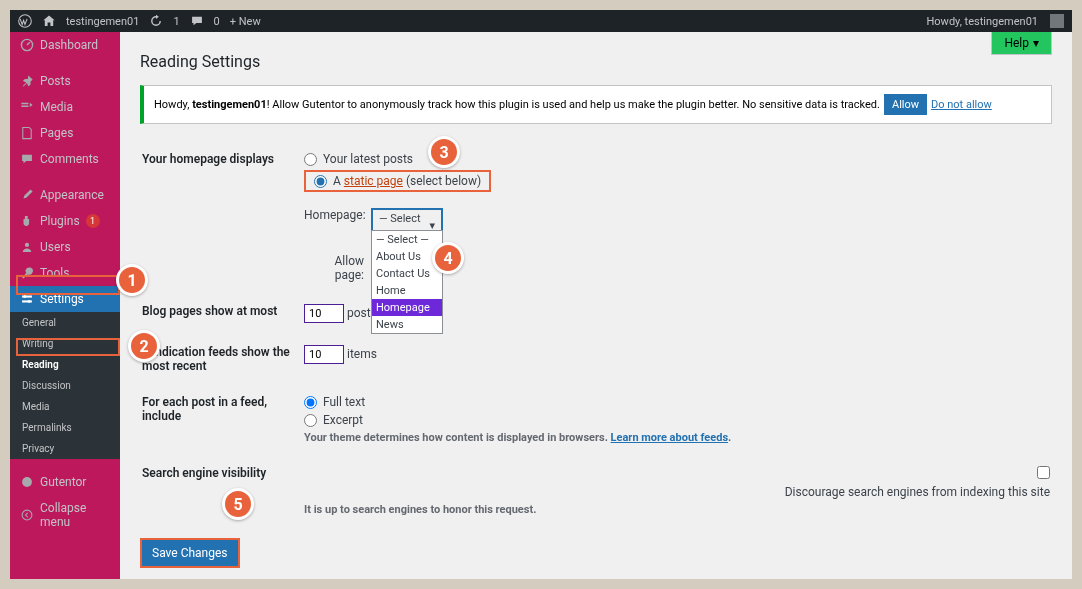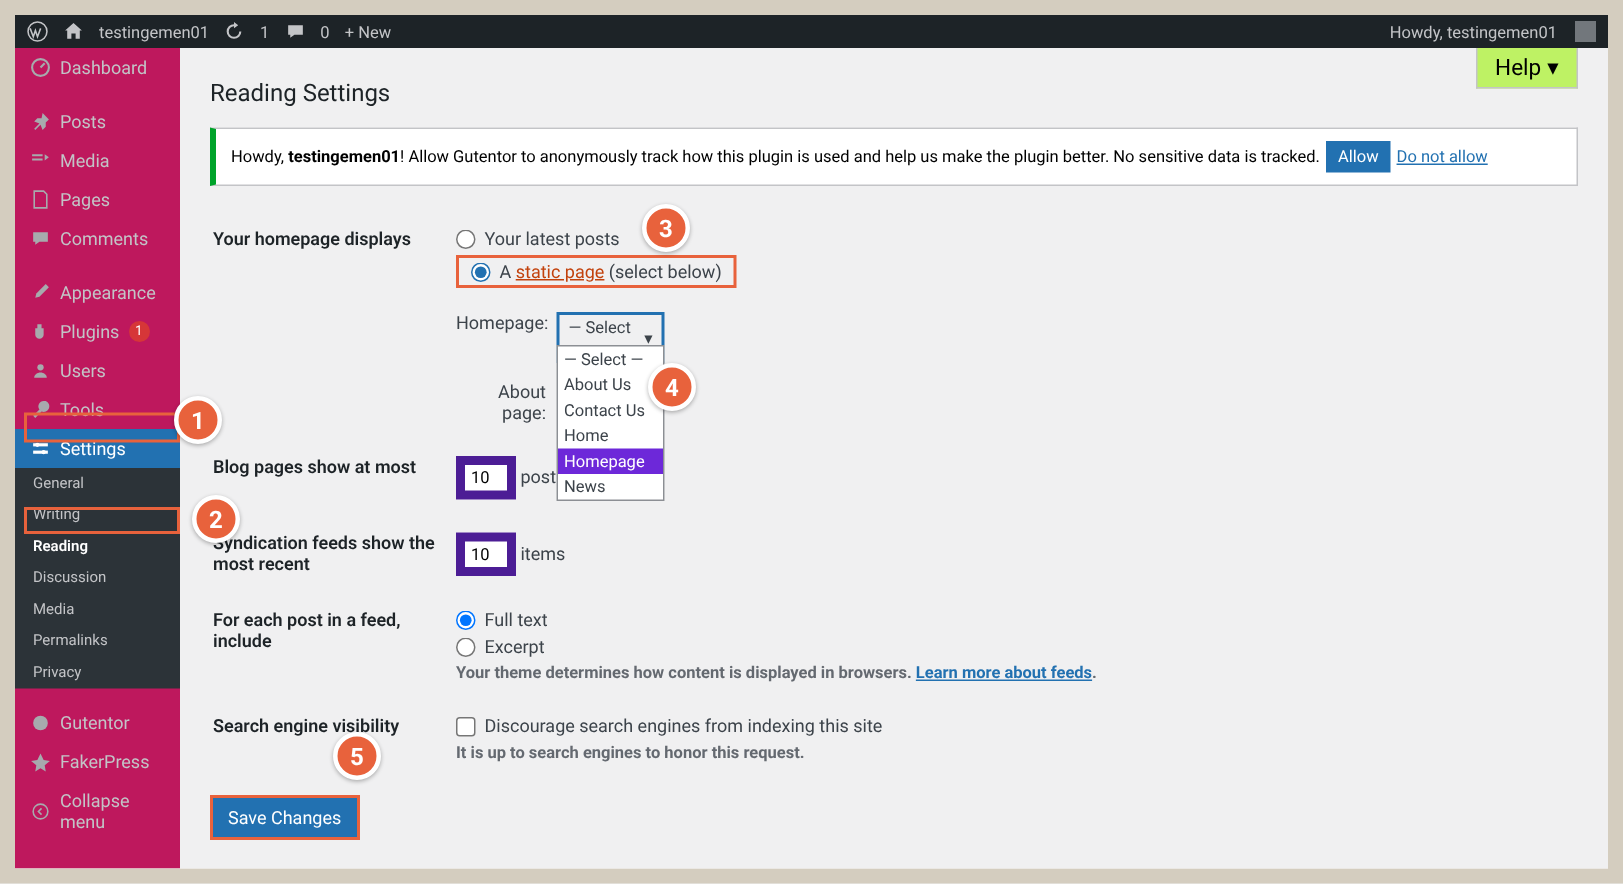--- a/index.html
+++ b/index.html
@@ -14,45 +14,45 @@
 .main-area { display: flex; height: calc(100% - 22px); }
 .sidebar { background: #be185d; width: 110px; flex-shrink: 0; color: #c3c4c7; font-size: 12px; overflow-y: auto; }
 .sidebar-item { padding: 6px 10px; display: flex; align-items: center; gap: 6px; cursor: pointer; }
 .sidebar-item.active { background: #2271b1; color: #fff; }
 .sidebar-item .badge { background: #d63638; color: #fff; border-radius: 50%; width: 14px; height: 14px; font-size: 9px; display: inline-flex; align-items: center; justify-content: center; }
 .sidebar-sub { background: #2c3338; }
 .sidebar-sub .sub-item { padding: 5px 12px; font-size: 10px; color: #c3c4c7; cursor: pointer; }
 .sidebar-sub .sub-item.active { color: #fff; font-weight: 600; }
 .sidebar-icon { width: 14px; height: 14px; display: inline-flex; align-items: center; justify-content: center; }
 .content { flex: 1; background: #f0f0f1; padding: 12px 20px; overflow-y: auto; position: relative; }
-.help-tab { position: absolute; top: 0; right: 20px; background: #bef264; border: 1px solid #c3c4c7; border-top: none; padding: 4px 12px; font-size: 15px; display: flex; align-items: center; gap: 4px; }
+.help-tab { position: absolute; top: 0; right: 20px; background: #22c55e; border: 1px solid #c3c4c7; border-top: none; padding: 4px 12px; font-size: 12px; display: flex; align-items: center; gap: 4px; }
 h1.page-title { font-size: 16px; font-weight: 400; margin: 8px 0 14px 0; color: #1d2327; }
 .notice { background: #fff; border: 1px solid #c3c4c7; border-left: 4px solid #00a32a; padding: 8px 10px; font-size: 11px; margin-bottom: 16px; display: flex; align-items: center; gap: 4px; }
 .notice .btn-allow { background: #2271b1; color: #fff; border: none; padding: 4px 8px; font-size: 11px; cursor: pointer; }
 .notice a { color: #2271b1; text-decoration: underline; }
 .form-table { width: 100%; font-size: 12px; }
 .form-table th { text-align: left; font-weight: 600; width: 160px; padding: 10px 0; vertical-align: top; color: #1d2327; }
 .form-table td { padding: 10px 0; vertical-align: top; color: #3c434a; }
 .radio-row { display: flex; align-items: center; gap: 6px; margin-bottom: 4px; }
 .radio-box { border: 2px solid #e8623c; padding: 2px 8px; display: inline-flex; align-items: center; gap: 6px; }
 .radio-box input { accent-color: #2271b1; }
 .radio-box a { color: #c2410c; text-decoration: underline; }
 .sub-label { text-align: right; display: inline-block; width: 60px; margin-right: 4px; }
 .select-box { border: 2px solid #2271b1; padding: 2px 6px; font-size: 11px; width: 72px; display: inline-flex; justify-content: space-between; align-items: center; }
 .dropdown-open { position: relative; display: inline-block; vertical-align: top; }
 .dropdown-list { position: absolute; top: 22px; left: 0; background: #fff; border: 1px solid #8c8f94; width: 72px; font-size: 11px; z-index: 10; }
 .dropdown-list .opt { padding: 2px 4px; cursor: pointer; }
 .dropdown-list .opt.sel { background: #6d28d9; color: #fff; }
-input.num { width: 40px; border: 6px solid #4c1d95; padding: 2px 4px; font-size: 11px; }
+input.num { width: 40px; border: 1px solid #4c1d95; padding: 2px 4px; font-size: 11px; }
 .desc { font-size: 11px; color: #646970; margin-top: 4px; font-weight: bold; }
 .desc a { color: #2271b1; text-decoration: underline; }
 .save-btn { background: #2271b1; color: #fff; border: 2px solid #e8623c; padding: 6px 10px; font-size: 12px; cursor: pointer; margin-top: 10px; }
 .callout { position: absolute; width: 32px; height: 32px; background: #e8623c; border: 3px solid #fff; border-radius: 50%; color: #fff; font-weight: bold; font-size: 16px; display: flex; align-items: center; justify-content: center; z-index: 20; box-shadow: 0 1px 3px rgba(0,0,0,0.3); }
 .hl-box { border: 2px solid #e8623c; position: absolute; pointer-events: none; z-index: 15; }
-.checkbox-row { display: flex; align-items: flex-end; gap: 6px; }
+.checkbox-row { display: flex; align-items: flex-end; gap: 6px; flex-direction: column; }
 </style>
 </head>
 <body>
 
 <div class="frame">
   <div class="topbar">
     <div class="topbar-left">
       <span class="icon">
           <svg viewBox="0 0 20 20" width="14" height="14" fill="#c3c4c7">
             <circle cx="10" cy="10" r="9" fill="none" stroke="#c3c4c7" stroke-width="1.5"></circle>
@@ -189,28 +189,20 @@
           <span class="sidebar-icon">
             <svg viewBox="0 0 20 20" width="14" height="14" fill="#a7aaad">
               <circle cx="10" cy="10" r="7"></circle>
             </svg>
           </span>
           <span>Gutentor</span>
         </div>
       <div class="sidebar-item">
           <span class="sidebar-icon">
             <svg viewBox="0 0 20 20" width="14" height="14" fill="#a7aaad">
-              <path d="M10 2l3 6 6 1-5 4 1 6-5-3-5 3 1-6-5-4 6-1z"></path>
-            </svg>
-          </span>
-          <span>FakerPress</span>
-        </div>
-      <div class="sidebar-item">
-          <span class="sidebar-icon">
-            <svg viewBox="0 0 20 20" width="14" height="14" fill="#a7aaad">
               <circle cx="10" cy="10" r="7" fill="none" stroke="#a7aaad" stroke-width="1.5"></circle>
               <path d="M11 7l-3 3 3 3" stroke="#a7aaad" fill="none" stroke-width="1.5"></path>
             </svg>
           </span>
           <span>Collapse menu</span>
         </div>
     </div>
 
     <div class="content">
       <div class="help-tab">
@@ -251,21 +243,21 @@
                   <div class="opt">About Us</div>
                   <div class="opt">Contact Us</div>
                   <div class="opt">Home</div>
                   <div class="opt sel">Homepage</div>
                   <div class="opt">News</div>
                 </div>
               </span>
             </div>
             <div style="height:12px"></div>
             <div>
-              <span class="sub-label">About page:</span>
+              <span class="sub-label">Allow page:</span>
             </div>
           </td>
         </tr>
         <tr>
           <th>Blog pages show at most</th>
           <td><input class="num" value="10" style=""> <span>posts</span></td>
         </tr>
         <tr>
           <th>Syndication feeds show the most recent</th>
           <td><input class="num" value="10" style=""> <span>items</span></td>

